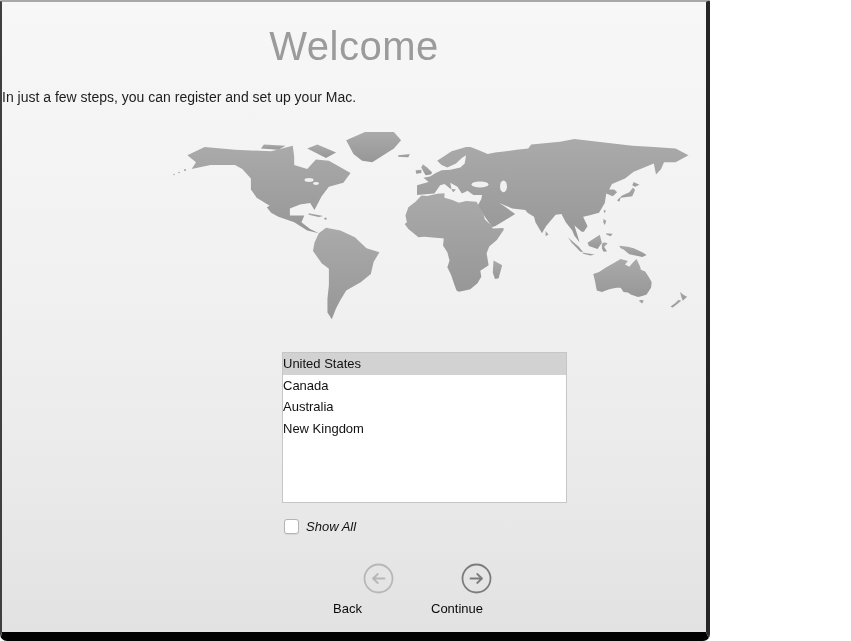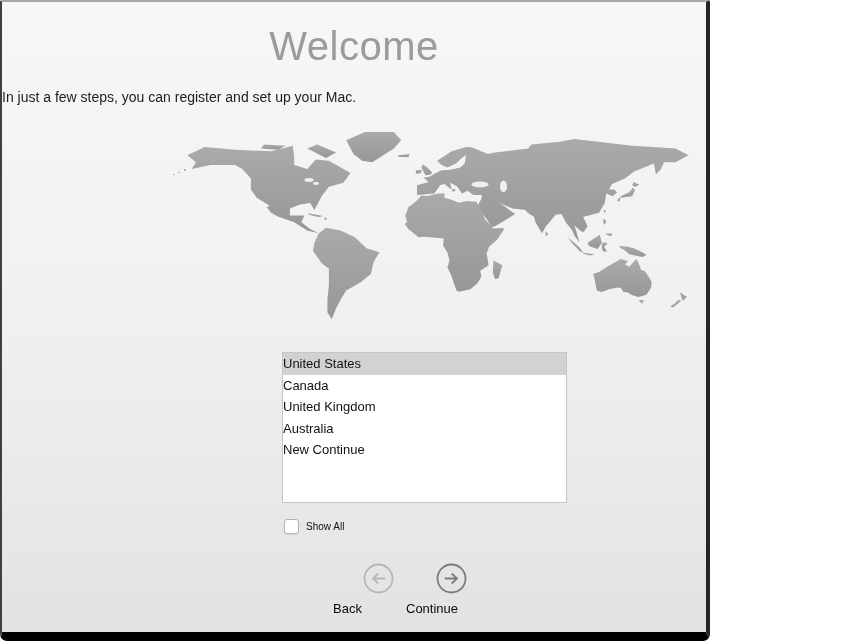--- a/index.html
+++ b/index.html
@@ -36,26 +36,26 @@
   .listbox .row.selected{background:#d2d2d2;}
   .showall{
     position:absolute; left:282px; top:515px; height:18px;
     display:flex; align-items:center; cursor:default;
   }
   .checkbox{
     width:15px; height:15px; box-sizing:border-box;
     background:#fff; border:1px solid #b4b4b4; border-radius:3px;
     box-shadow:0 1px 1px rgba(0,0,0,.07);
   }
-  .showall .lbl{margin-left:7px; font-size:10px; color:#111;}
+  .showall .lbl{margin-left:7px; font-size:13px; color:#111;font-style:italic;}
   .navbtn{position:absolute; width:90px; text-align:left; background:none; border:none; padding:0; cursor:default;}
   .navbtn .circ{display:block; margin:0 auto;}
   .navbtn .blabel{display:block; margin-top:7px; font-size:13px; color:#0a0a0a;}
   #back-btn{left:331px; top:561px;}
-  #continue-btn{left:404px; top:561px;}
+  #continue-btn{left:429px; top:561px;}
 </style>
 </head>
 <body>
 
 <div class="screen">
 
   <div class="title">Welcome</div>
   <div class="subtitle">In just a few steps, you can register and set up your Mac.</div>
 
   <svg class="map" viewBox="0 0 1040 400" preserveAspectRatio="none" aria-hidden="true">
@@ -113,23 +113,22 @@
       <ellipse cx="278" cy="105" rx="9" ry="4"></ellipse>
       <ellipse cx="292" cy="112" rx="6" ry="3"></ellipse>
       <ellipse cx="620" cy="114" rx="17" ry="6"></ellipse>
       <ellipse cx="667" cy="118" rx="7" ry="12"></ellipse>
     </g>
   </svg>
 
   <div class="listbox" role="listbox">
     <div class="row selected">United States</div>
     <div class="row">Canada</div>
-    <div class="row">United Kingdom</div>
     <div class="row">Australia</div>
-    <div class="row">New Continue</div>
+    <div class="row">New Kingdom</div>
   </div>
 
   <div class="showall">
     <span class="checkbox"></span>
     <span class="lbl">Show All</span>
   </div>
 
   <button class="navbtn" id="back-btn">
     <svg class="circ" width="31" height="31" viewBox="0 0 31 31" aria-hidden="true">
       <circle cx="15.5" cy="15.5" r="14" fill="none" stroke="#b7b7b7" stroke-width="1.8"></circle>

